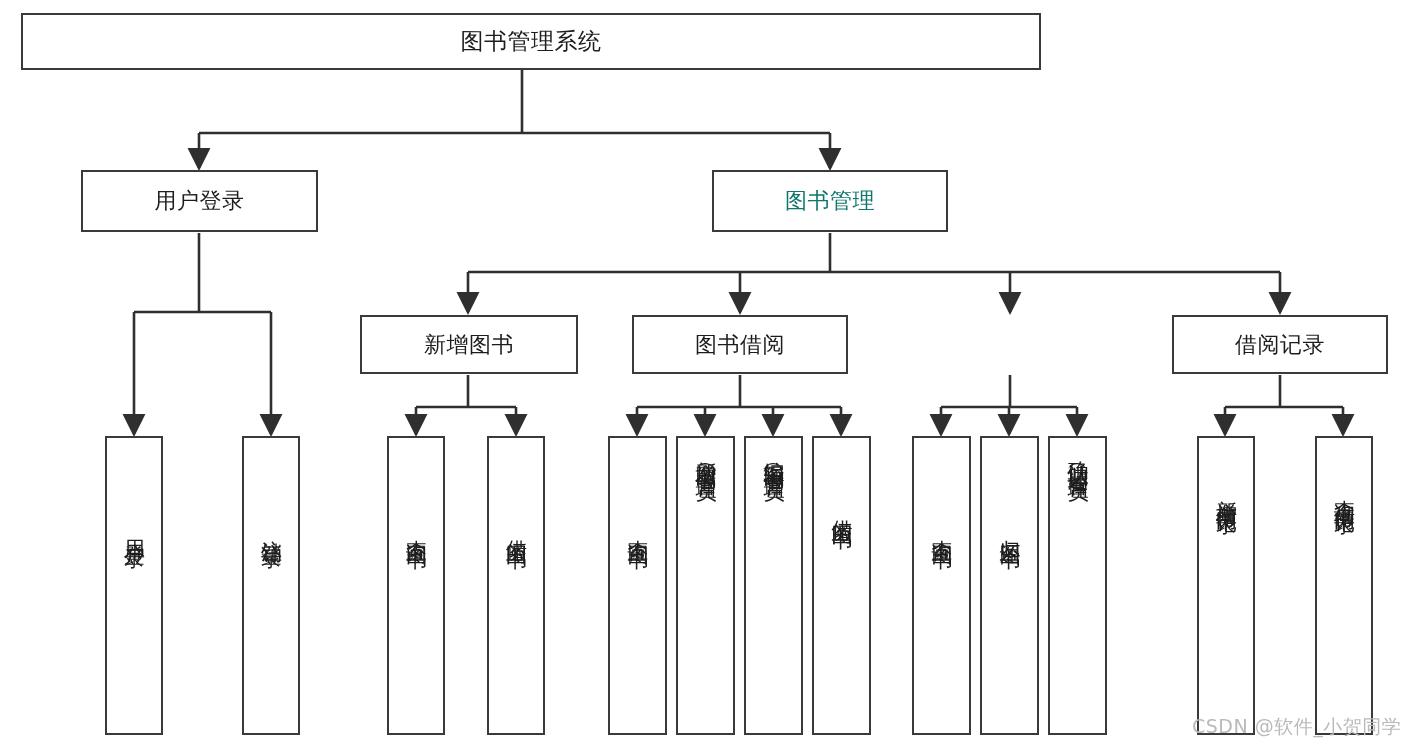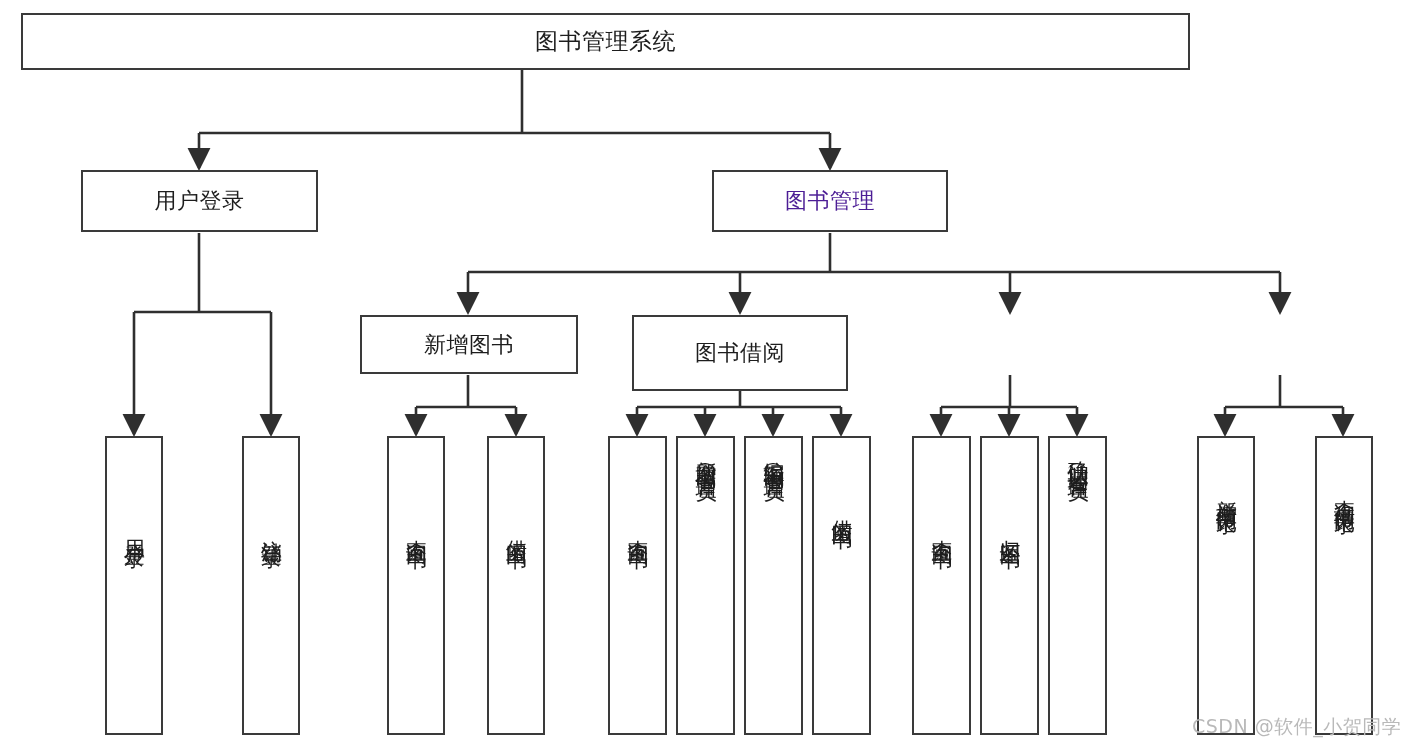--- a/index.html
+++ b/index.html
@@ -118,36 +118,39 @@
       <path d="M 1009 407 L 1009 434" marker-end="url(#arrow)"></path>
       <path d="M 1077 407 L 1077 434" marker-end="url(#arrow)"></path>
 
       <path d="M 1280 375 L 1280 407"></path>
       <path d="M 1225 407 L 1343 407"></path>
       <path d="M 1225 407 L 1225 434" marker-end="url(#arrow)"></path>
       <path d="M 1343 407 L 1343 434" marker-end="url(#arrow)"></path>
     </g>
   </svg>
 
-  <div class="node horizontal root" style="left: 21px; top: 13px; width: 1169px; height: 57px; border-color: rgb(58, 58, 58); background: rgb(255, 255, 255);">
+  <div class="node horizontal root" style="left: 21px; top: 13px; width: 1020px; height: 57px; border-color: rgb(58, 58, 58); background: rgb(255, 255, 255);">
     <span class="label" style="color: rgb(29, 29, 29);">图书管理系统</span>
   </div>
 
   <div class="node horizontal" style="left: 81px; top: 170px; width: 237px; height: 62px; border-color: rgb(58, 58, 58); background: rgb(255, 255, 255);">
     <span class="label" style="color: rgb(29, 29, 29);">用户登录</span>
   </div>
   <div class="node horizontal" style="left: 712px; top: 170px; width: 236px; height: 62px; border-color: rgb(58, 58, 58); background: rgb(255, 255, 255);">
-    <span class="label" style="color: #4c1d95; text-align: center;">图书管理</span>
+    <span class="label" style="color: #0f766e; text-align: center;">图书管理</span>
   </div>
 
   <div class="node horizontal" style="left: 360px; top: 315px; width: 218px; height: 59px; border-color: rgb(58, 58, 58); background: rgb(255, 255, 255);">
     <span class="label" style="color: rgb(29, 29, 29);">新增图书</span>
   </div>
-  <div class="node horizontal" style="left: 632px; top: 315px; width: 216px; height: 76px; border-color: rgb(58, 58, 58); background: rgb(255, 255, 255);">
+  <div class="node horizontal" style="left: 632px; top: 315px; width: 216px; height: 59px; border-color: rgb(58, 58, 58); background: rgb(255, 255, 255);">
     <span class="label" style="color: rgb(29, 29, 29);">图书借阅</span>
+  </div>
+  <div class="node horizontal" style="left: 1172px; top: 315px; width: 216px; height: 59px; border-color: rgb(58, 58, 58); background: rgb(255, 255, 255);">
+    <span class="label" style="color: rgb(29, 29, 29);">借阅记录</span>
   </div>
 
   <div class="node vertical" style="left: 105px; top: 436px; width: 58px; height: 299px; padding-top: 85px; border-color: rgb(58, 58, 58); background: rgb(255, 255, 255);">
     <span class="label" style="color: rgb(29, 29, 29);">用户登录</span>
   </div>
   <div class="node vertical" style="left: 242px; top: 436px; width: 58px; height: 299px; padding-top: 85px; border-color: rgb(58, 58, 58); background: rgb(255, 255, 255);">
     <span class="label" style="color: rgb(29, 29, 29);">注销登录</span>
   </div>
 
   <div class="node vertical" style="left: 387px; top: 436px; width: 58px; height: 299px; padding-top: 85px; border-color: rgb(58, 58, 58); background: rgb(255, 255, 255);">

